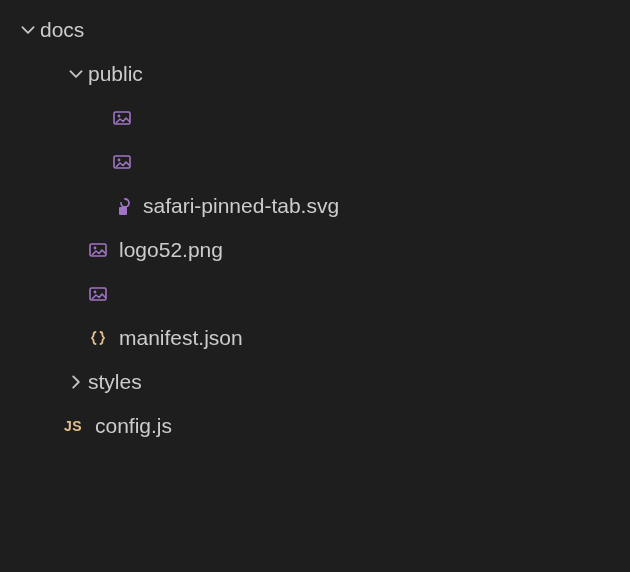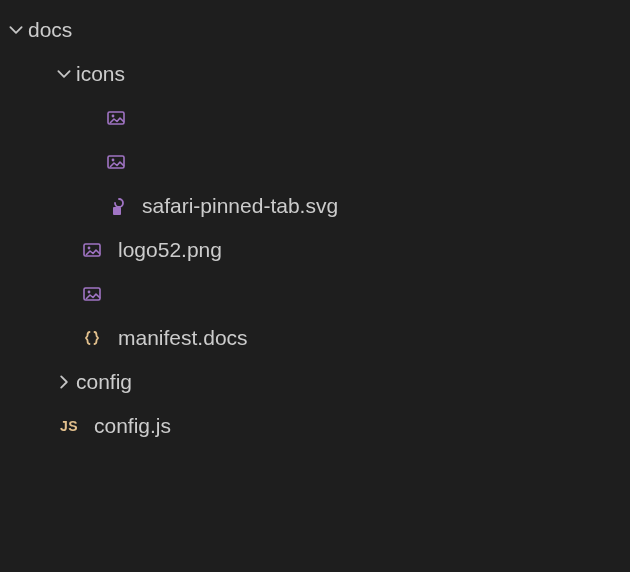--- a/index.html
+++ b/index.html
@@ -11,38 +11,38 @@
     width: 630px;
     height: 572px;
     overflow: hidden;
     padding-top: 8px;
   }
   .tree { user-select: none; }
   .row {
     display: flex;
     align-items: center;
     height: 44px;
-    padding-left: 4px;
+    padding-left: 16px;
     white-space: nowrap;
     cursor: pointer;
   }
   .indent { display: inline-block; }
   .twisty {
     width: 24px;
     display: inline-flex;
     justify-content: center;
     align-items: center;
     color: #c5c5c5;
   }
   .icon {
     width: 26px;
     display: inline-flex;
-    justify-content: flex-end;
+    justify-content: flex-start;
     align-items: center;
-    margin-right: 16px;
+    margin-right: 5px;
     flex-shrink: 0;
   }
   .label { color: #ccc; }
   svg { display: block; }
 </style>
 </head>
 <body>
 
 <div class="tree">
 
@@ -57,21 +57,21 @@
   </div>
 
 
   <div class="row">
     <span class="indent" style="width:48px"></span>
     <span class="twisty">
       <svg width="18" height="18" viewBox="0 0 16 16">
           <path d="M3 5.5 L8 10.5 L13 5.5" stroke="#c5c5c5" stroke-width="1.6" fill="none" stroke-linecap="round" stroke-linejoin="round"></path>
         </svg>
     </span>
-    <span class="label">icons</span>
+    <span class="label">public</span>
   </div>
 
 
   <div class="row">
     <span class="indent" style="width:96px"></span>
     <span class="icon">
       <svg width="20" height="20" viewBox="0 0 20 20">
         <rect x="2" y="4" width="16" height="12" rx="1.5" fill="none" stroke="#a074c4" stroke-width="1.6"></rect>
         <circle cx="7" cy="8" r="1.4" fill="#a074c4"></circle>
         <path d="M4 15 L8 11 L11 13.5 L14 10 L18 14" fill="none" stroke="#a074c4" stroke-width="1.6" stroke-linejoin="round"></path>
@@ -126,31 +126,31 @@
   </div>
 
   <div class="row">
     <span class="indent" style="width:72px"></span>
     <span class="icon">
       <svg width="20" height="20" viewBox="0 0 20 20">
         <path d="M7.5 4 C5.5 4 5.5 6 5.5 7.5 C5.5 9 4 9.2 4 10 C4 10.8 5.5 11 5.5 12.5 C5.5 14 5.5 16 7.5 16" fill="none" stroke="#e2c08d" stroke-width="1.8" stroke-linecap="round"></path>
         <path d="M12.5 4 C14.5 4 14.5 6 14.5 7.5 C14.5 9 16 9.2 16 10 C16 10.8 14.5 11 14.5 12.5 C14.5 14 14.5 16 12.5 16" fill="none" stroke="#e2c08d" stroke-width="1.8" stroke-linecap="round"></path>
       </svg>
     </span>
-    <span class="label">manifest.docs</span>
+    <span class="label">manifest.json</span>
   </div>
 
   <div class="row">
     <span class="indent" style="width:48px"></span>
     <span class="twisty">
       <svg width="18" height="18" viewBox="0 0 16 16">
           <path d="M5.5 3 L10.5 8 L5.5 13" stroke="#c5c5c5" stroke-width="1.6" fill="none" stroke-linecap="round" stroke-linejoin="round"></path>
         </svg>
     </span>
-    <span class="label">config</span>
+    <span class="label">styles</span>
   </div>
 
   <div class="row">
     <span class="indent" style="width:48px"></span>
     <span class="icon">
       <span style="font-weight:700;font-size:14px;color:#e2c08d;letter-spacing:0.5px;">JS</span>
     </span>
     <span class="label">config.js</span>
   </div>
 

